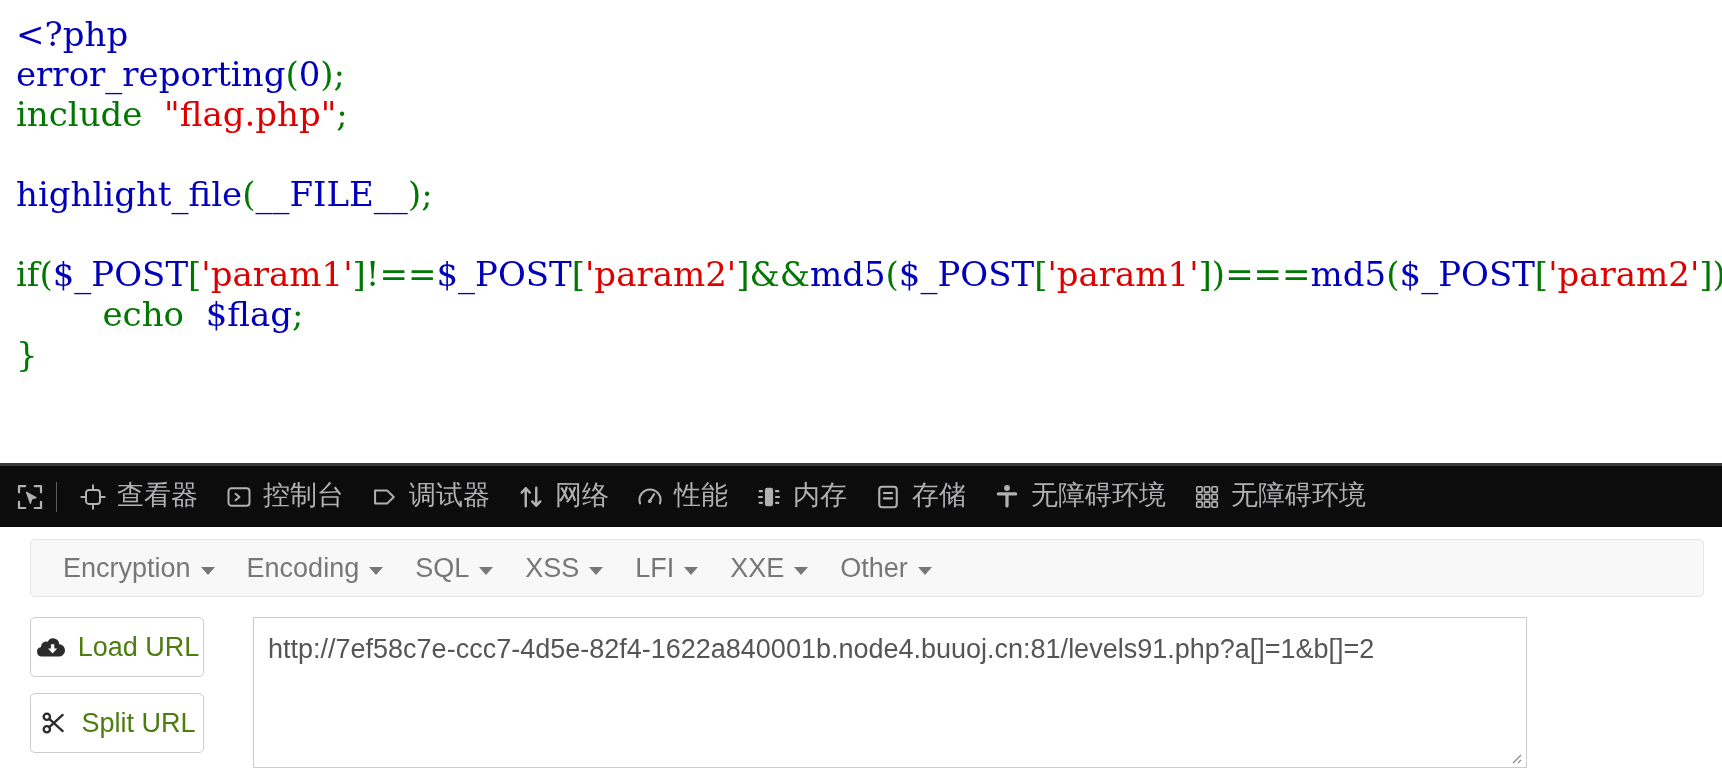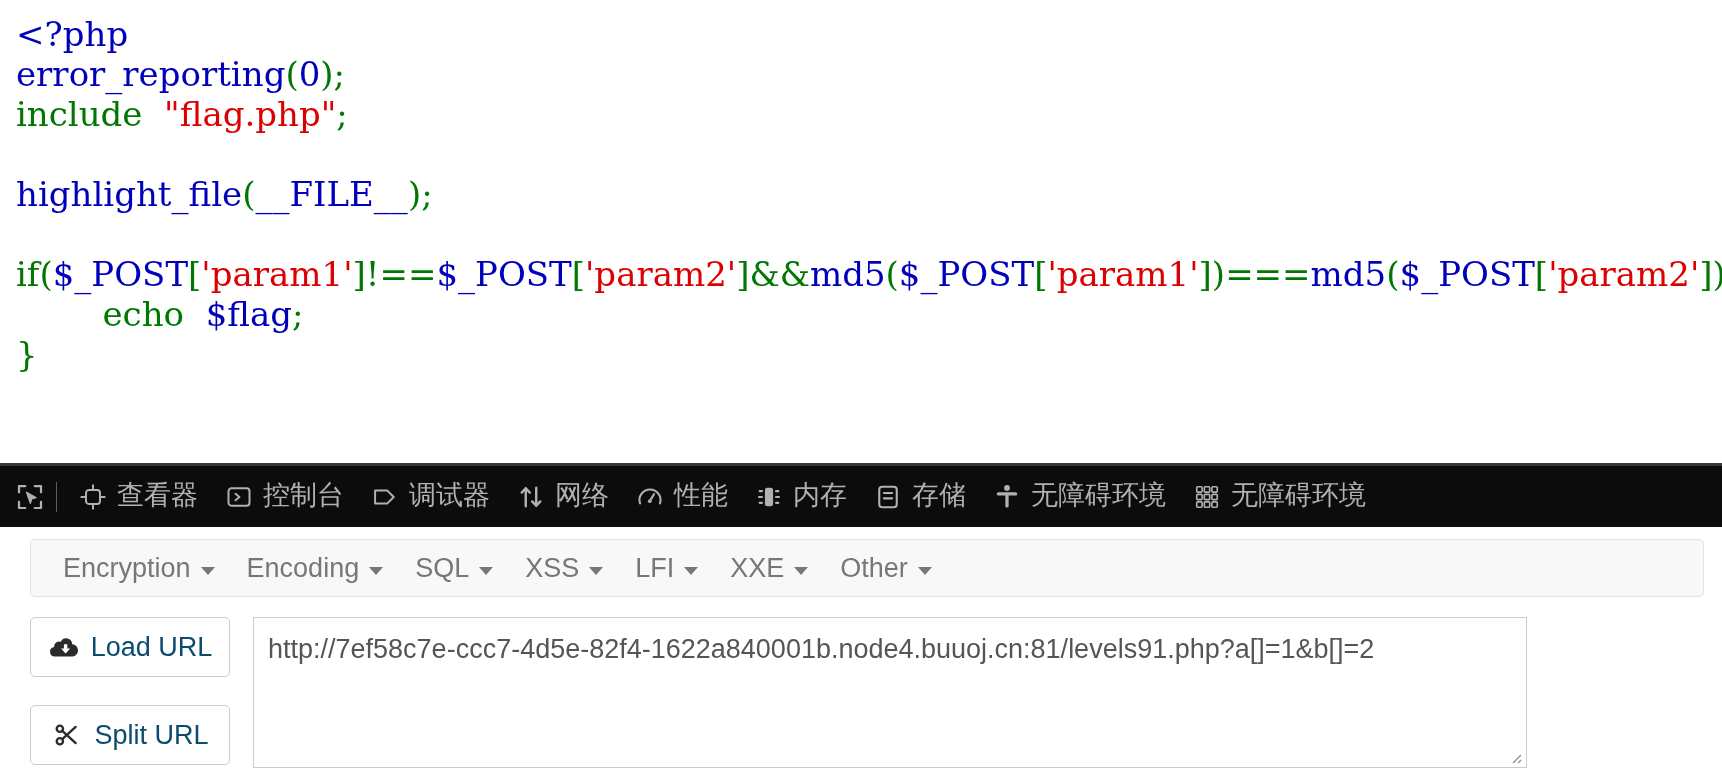--- a/index.html
+++ b/index.html
@@ -156,34 +156,34 @@
   }
 
   .hb-btn-col {
     position: absolute;
     left: 30px;
     top: 90px;
     width: 200px;
   }
 
   .hb-btn {
-    width: 200px;
+    width: 174px;
     height: 60px;
     background: #ffffff;
     border: 1px solid #cccccc;
     border-radius: 5px;
     display: flex;
     align-items: center;
     justify-content: center;
     gap: 11px;
-    color: #0c4a6e;
+    color: #4d7c0f;
     font-size: 27px;
     font-family: "Liberation Sans", sans-serif;
     box-sizing: border-box;
-    margin-bottom: 28px;
+    margin-bottom: 16px;
     white-space: nowrap;
   }
 
   .hb-btn .gi { display: inline-flex; align-items: center; justify-content: center; width: 32px; height: 28px; }
   .hb-btn .gi svg { display: block; }
 
   .hb-url-wrap {
     position: absolute;
     left: 253px;
     top: 90px;

